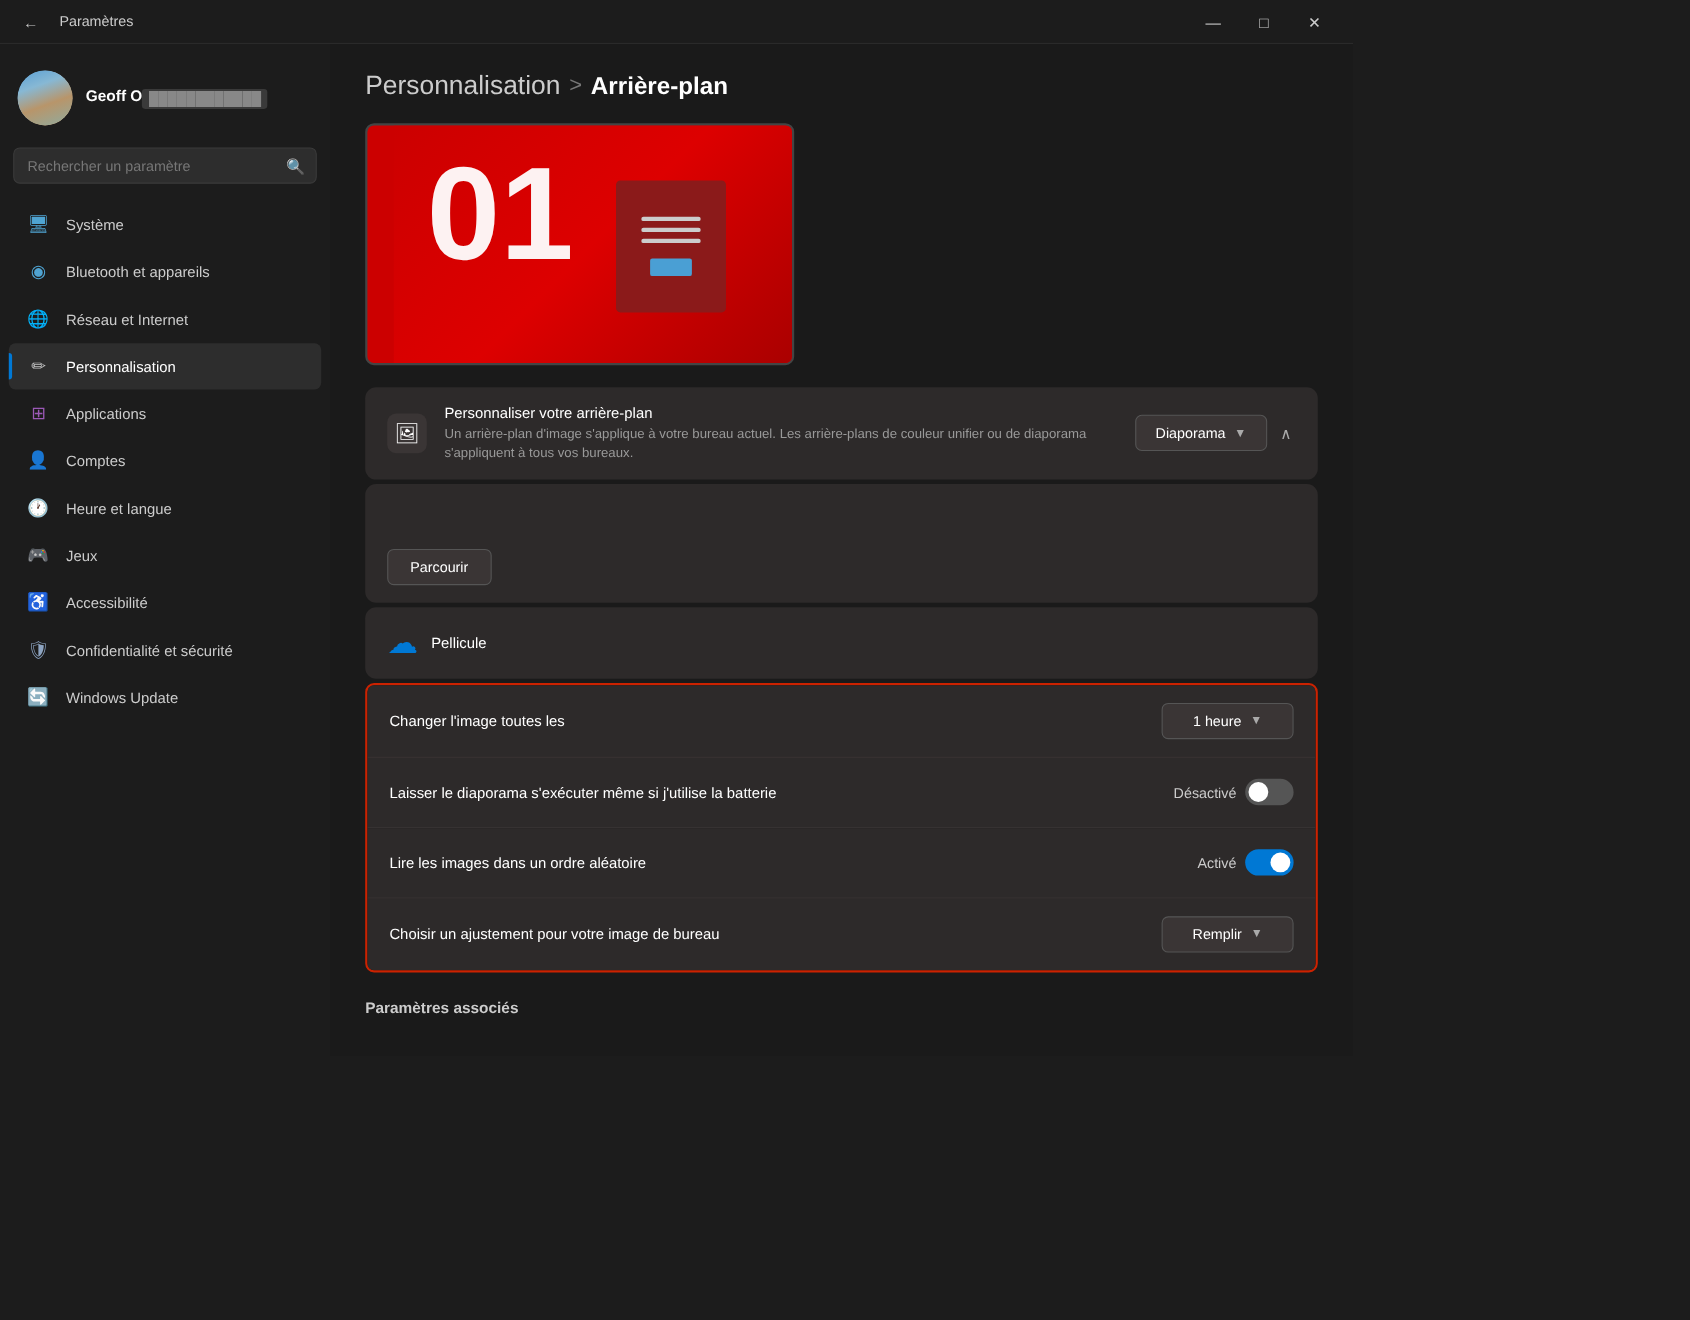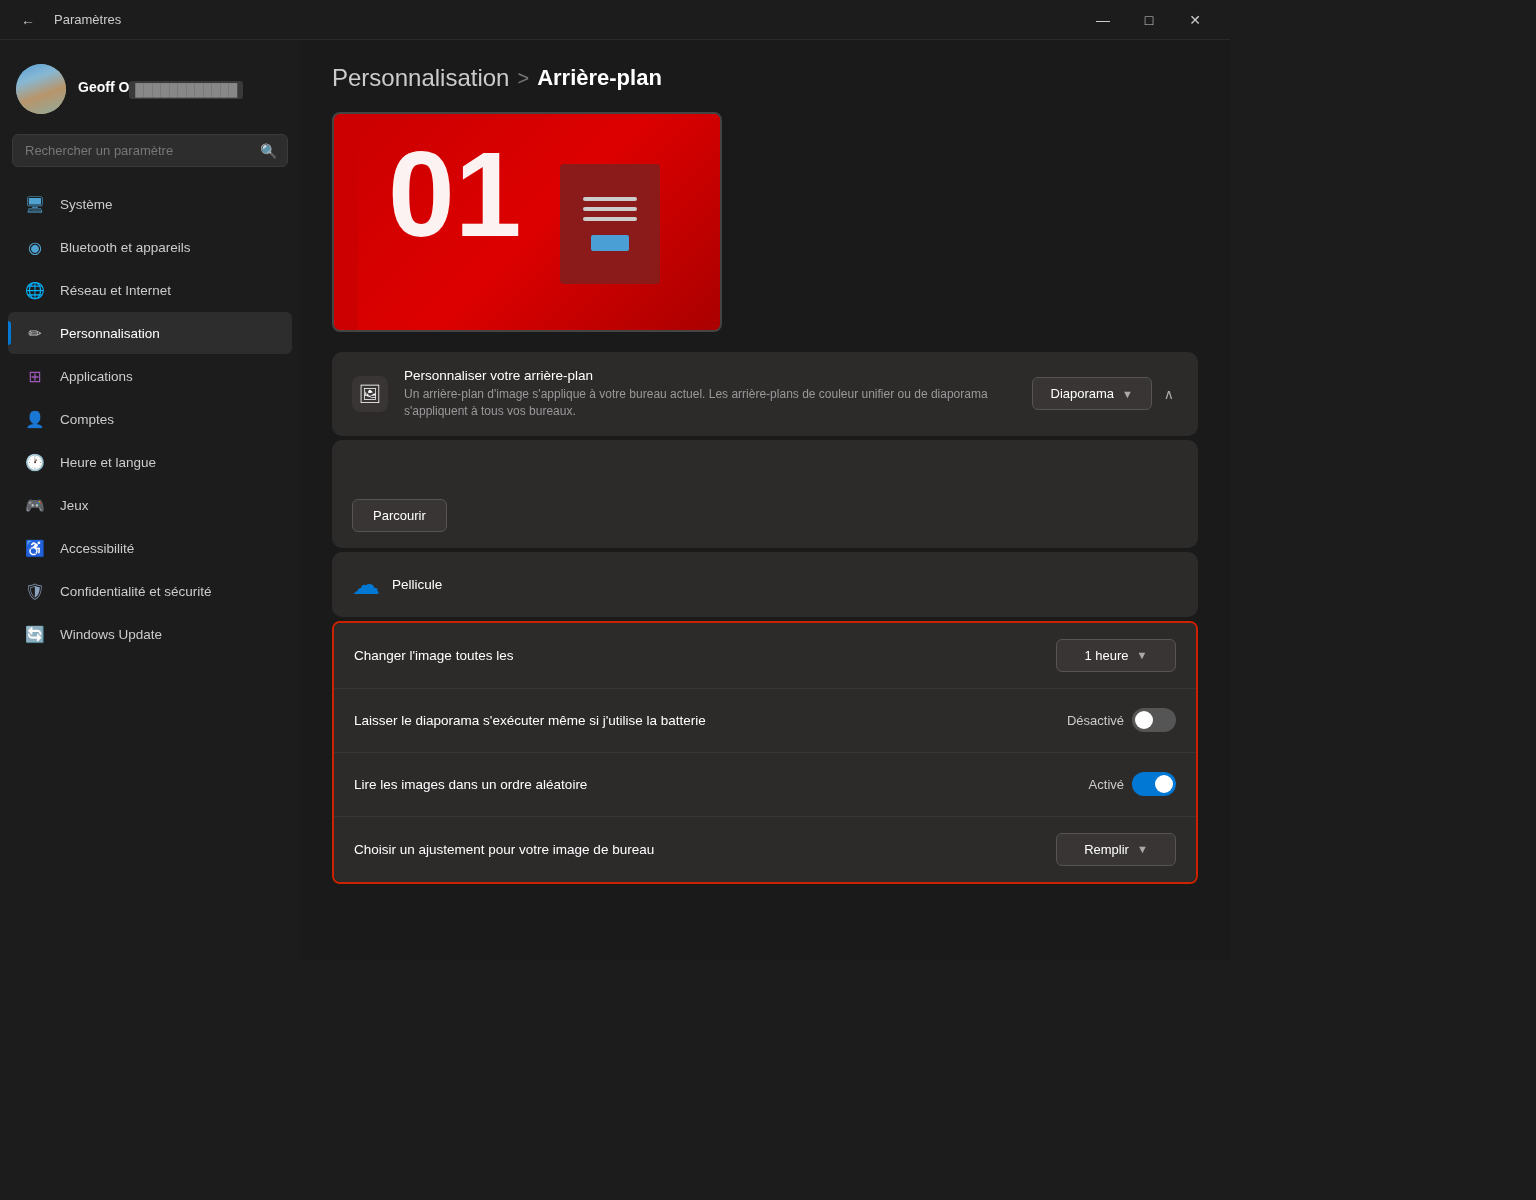--- a/index.html
+++ b/index.html
@@ -590,15 +590,16 @@
         </div>
         <div class="settings-row-control">
           <div class="dropdown">
             <span>Remplir</span>
             <span class="dropdown-chevron">▼</span>
           </div>
         </div>
       </div>
     </div>
 
+    <div class="section-title">Paramètres associés</div>
 
   </div>
 </div>
 
 </body></html>

